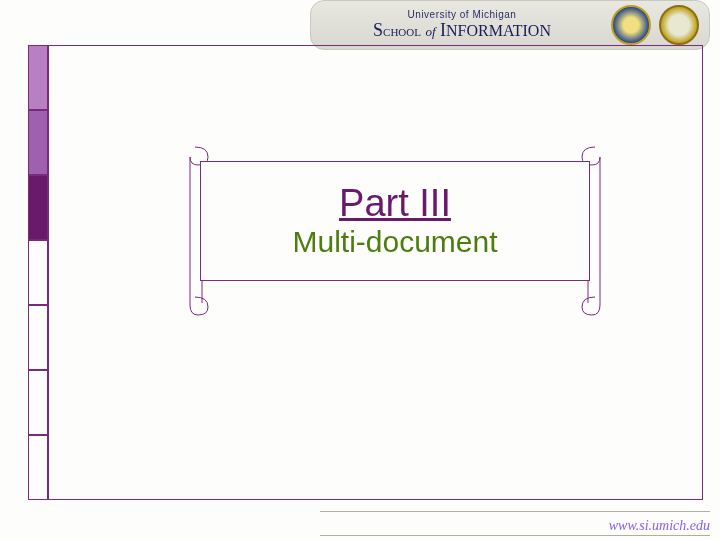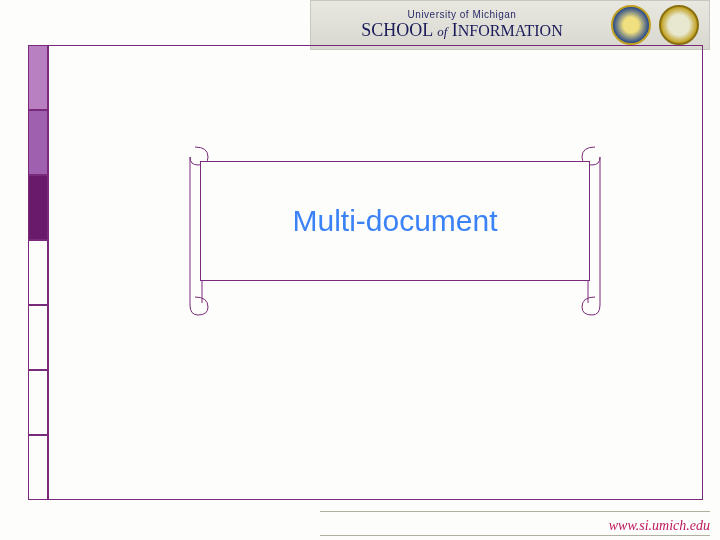--- a/index.html
+++ b/index.html
@@ -16,21 +16,21 @@
       overflow: hidden;
     }
     .header-banner {
       position: absolute;
       top: 0;
       right: 10px;
       width: 400px;
       height: 50px;
       background: linear-gradient(to bottom, #e8e8e0 0%, #d8d8d0 100%);
       border: 1px solid #c8c8c0;
-      border-radius: 0;
+      border-radius: 14px;
       display: flex;
       align-items: center;
       padding: 9px 10px;
       gap: 8px;
     }
     .header-text {
       flex: 1;
       text-align: center;
     }
     .univ-line {
@@ -132,31 +132,31 @@
       z-index: 1;
     }
     .title-text {
       font-size: 38px;
       color: #6a1a6a;
       text-decoration: underline;
       font-family: Arial, sans-serif;
     }
     .subtitle-text {
       font-size: 30px;
-      color: #3b82f6;
+      color: #4d7c0f;
       text-align: left;
       line-height: 1.15;
       font-family: Arial, sans-serif;
     }
     .footer {
       position: absolute;
       bottom: 6px;
       right: 10px;
       font-size: 14px;
-      color: #be185d;
+      color: #8b5cf6;
       font-style: italic;
       font-family: Georgia, serif;
     }
     .footer-line {
       position: absolute;
       bottom: 28px;
       right: 10px;
       width: 390px;
       height: 1px;
       background: #b0b0a0;
@@ -170,21 +170,21 @@
       background: #b0b0a0;
     }
   </style>
 </head>
 <body>
 
 <div class="header-banner">
   <div class="header-text">
     <div class="univ-line">University of Michigan</div>
     <div class="school-line">
-      <span>S</span><span style="font-size:18px">CHOOL</span>
+      <span>S</span><span style="font-size:11px">CHOOL</span>
       <span class="small-word">of</span>
       <span>I</span><span style="font-size:16px">NFORMATION</span>
     </div>
   </div>
   <div class="seal"></div>
   <div class="seal2"></div>
 </div>
 
 <div class="sidebar">
   <div class="tab"></div>
@@ -201,20 +201,21 @@
 <div class="scroll-box">
   <svg class="scroll-curl-left" viewBox="0 0 30 175">
     <path d="M 15 2 Q 28 2 28 12 Q 28 20 18 20 Q 10 20 10 12 L 10 16 L 10 160 Q 10 170 18 170 Q 28 170 28 162 Q 28 152 15 152" fill="#fdfdfb" stroke="#7a2a7a" stroke-width="1"></path>
     <path d="M 22 16 L 22 158" fill="none" stroke="#7a2a7a" stroke-width="1"></path>
   </svg>
   <svg class="scroll-curl-right" viewBox="0 0 30 175">
     <path d="M 15 2 Q 2 2 2 12 Q 2 20 12 20 Q 20 20 20 12 L 20 16 L 20 160 Q 20 170 12 170 Q 2 170 2 162 Q 2 152 15 152" fill="#fdfdfb" stroke="#7a2a7a" stroke-width="1"></path>
     <path d="M 8 16 L 8 158" fill="none" stroke="#7a2a7a" stroke-width="1"></path>
   </svg>
   <div class="scroll-main">
+    <div class="title-text">Part III</div>
     <div class="subtitle-text">
       <span>Multi-document</span><br>
     </div>
   </div>
 </div>
 
 <div class="footer-line"></div>
 <div class="footer">www.si.umich.edu</div>
 <div class="footer-line2"></div>
 

